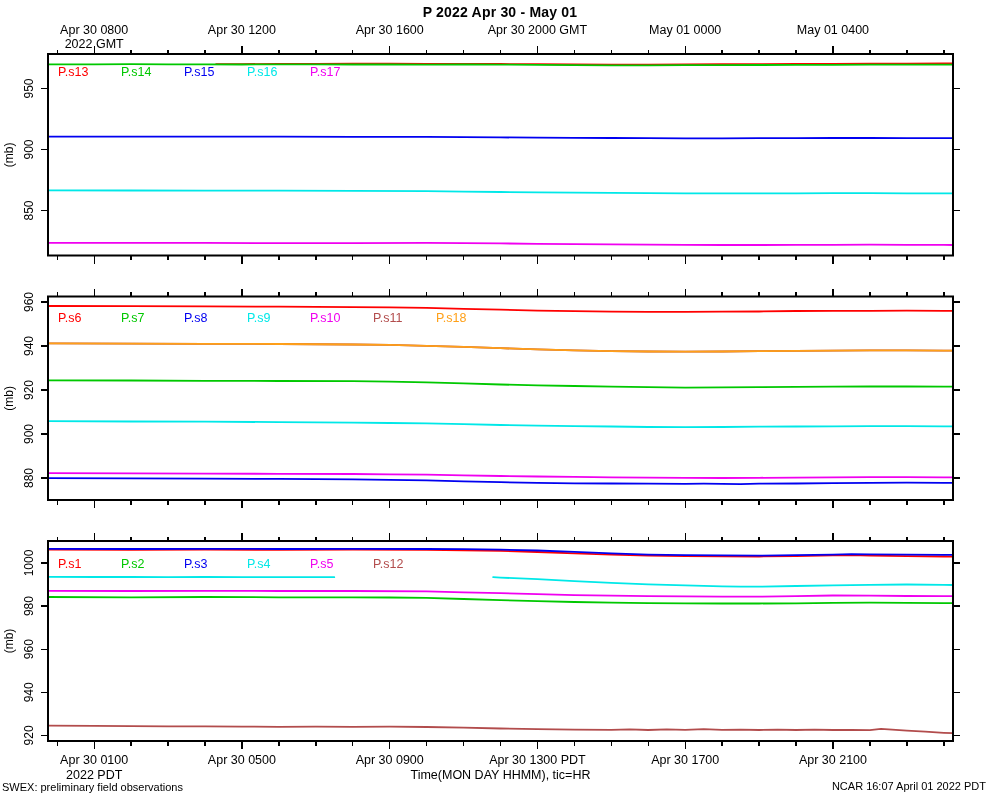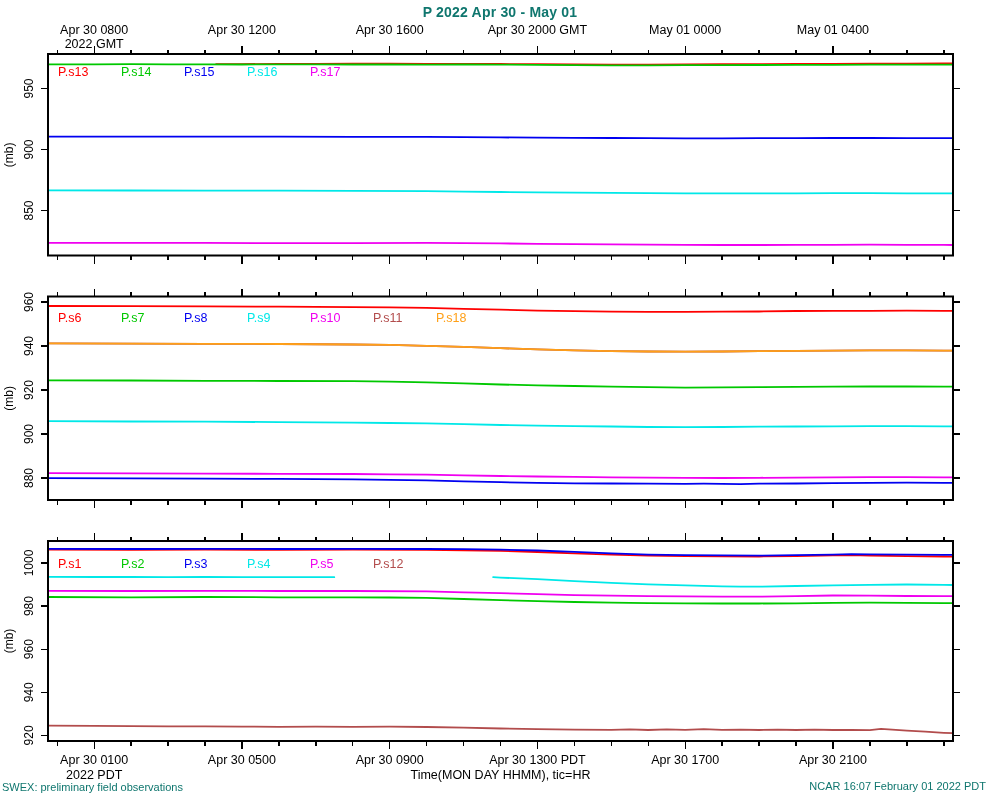--- a/index.html
+++ b/index.html
@@ -1,17 +1,17 @@
 <!DOCTYPE html>
 <html><head>
 <meta charset="utf-8">
 <style>
   html,body{margin:0;padding:0;background:#ffffff;}
   #screen{position:relative;width:1000px;height:800px;background:#ffffff;overflow:hidden;
-          font-family:"Liberation Sans", sans-serif;color:#0f766e;}
+          font-family:"Liberation Sans", sans-serif;color:#000000;}
   #plot-svg{position:absolute;left:0;top:0;}
   .chart-title{position:absolute;top:4px;left:0;width:1000px;text-align:center;
                font-size:14px;font-weight:bold;letter-spacing:0.2px;}
   .footer-left{position:absolute;left:2px;top:781px;font-size:11px;text-align:center;}
   .footer-right{position:absolute;right:14px;top:780px;font-size:11px;}
 </style>
 </head>
 <body>
 
 <div id="screen">
@@ -292,14 +292,14 @@
       <text x="94.1734693877551" y="764" text-anchor="middle" font-size="12.5" font-family="&quot;Liberation Sans&quot;, sans-serif" fill="#000">Apr 30 0100</text>
       <text x="94.1734693877551" y="779" text-anchor="middle" font-size="12.5" font-family="&quot;Liberation Sans&quot;, sans-serif" fill="#000">2022 PDT</text>
       <text x="241.92857142857142" y="764" text-anchor="middle" font-size="12.5" font-family="&quot;Liberation Sans&quot;, sans-serif" fill="#000">Apr 30 0500</text>
       <text x="389.68367346938777" y="764" text-anchor="middle" font-size="12.5" font-family="&quot;Liberation Sans&quot;, sans-serif" fill="#000">Apr 30 0900</text>
       <text x="537.4387755102041" y="764" text-anchor="middle" font-size="12.5" font-family="&quot;Liberation Sans&quot;, sans-serif" fill="#000">Apr 30 1300 PDT</text>
       <text x="685.1938775510204" y="764" text-anchor="middle" font-size="12.5" font-family="&quot;Liberation Sans&quot;, sans-serif" fill="#000">Apr 30 1700</text>
       <text x="832.9489795918367" y="764" text-anchor="middle" font-size="12.5" font-family="&quot;Liberation Sans&quot;, sans-serif" fill="#000">Apr 30 2100</text>
       <text x="500.5" y="779" text-anchor="middle" font-size="12.5" font-family="&quot;Liberation Sans&quot;, sans-serif" fill="#000">Time(MON DAY HHMM), tic=HR</text>
     </svg>
   <div class="footer-left">SWEX: preliminary field observations</div>
-  <div class="footer-right">NCAR 16:07 February 01 2022 PDT</div>
+  <div class="footer-right">NCAR 16:07 April 01 2022 PDT</div>
 </div>
 
 </body></html>

